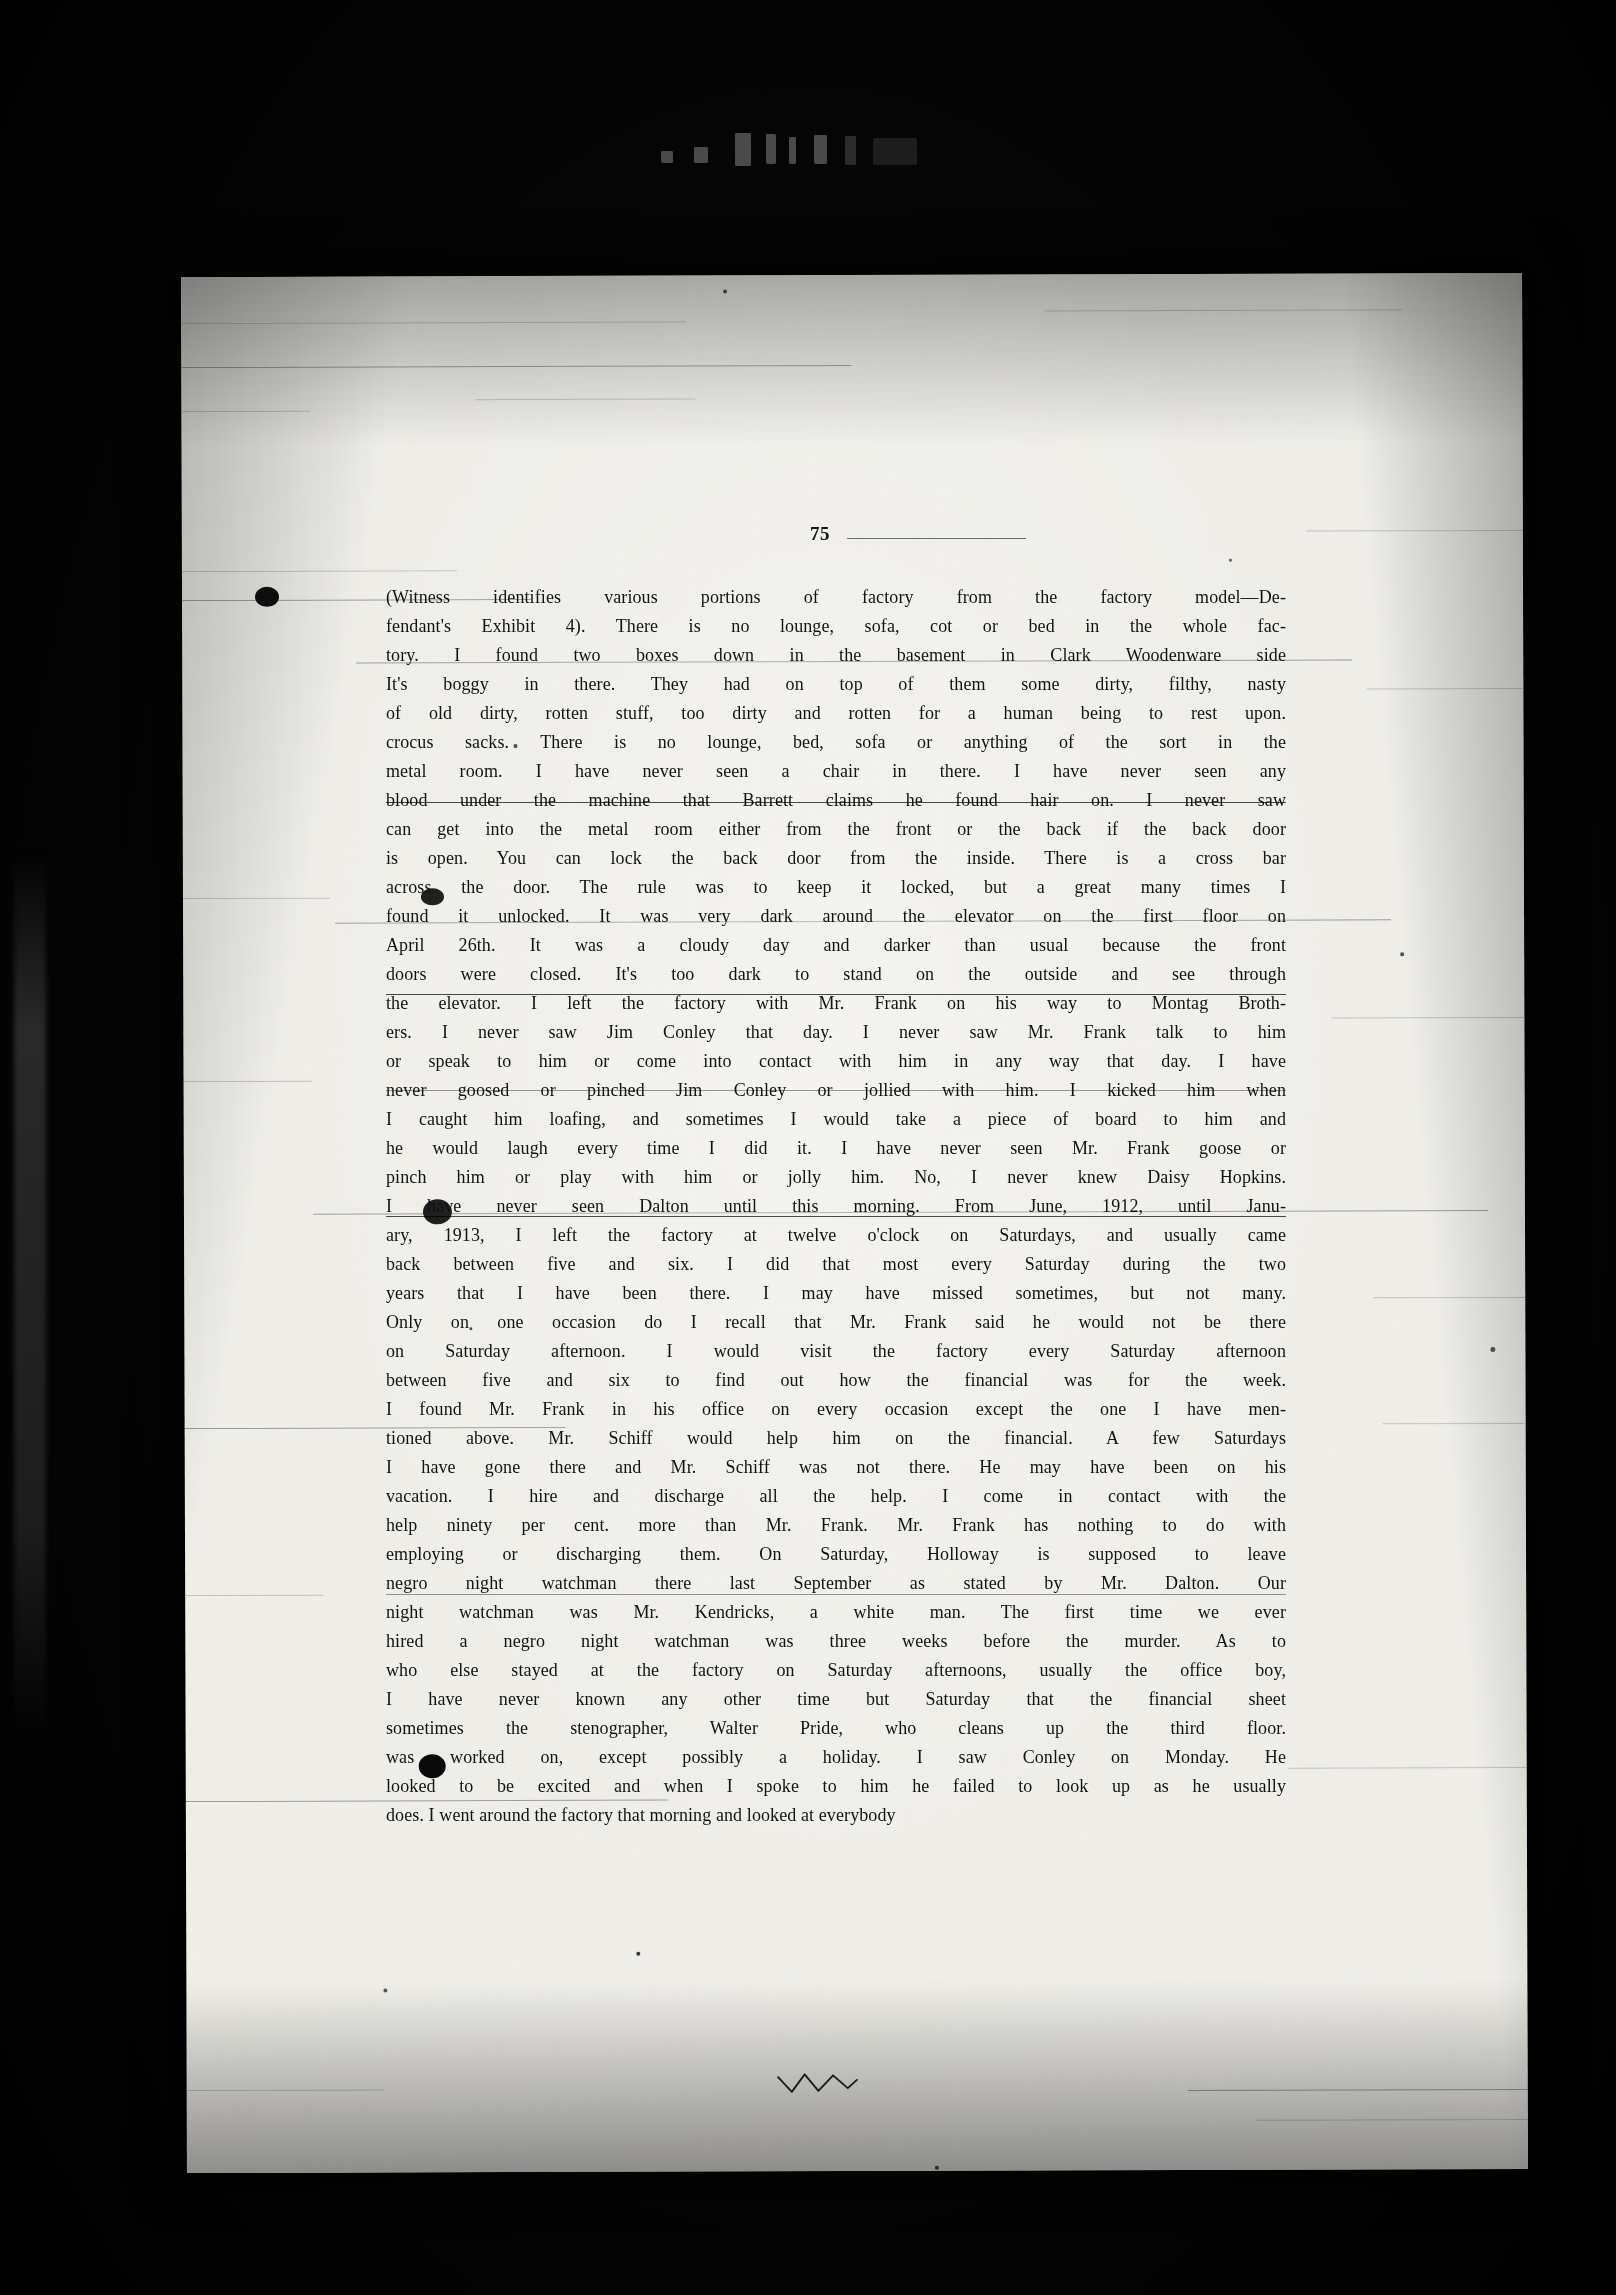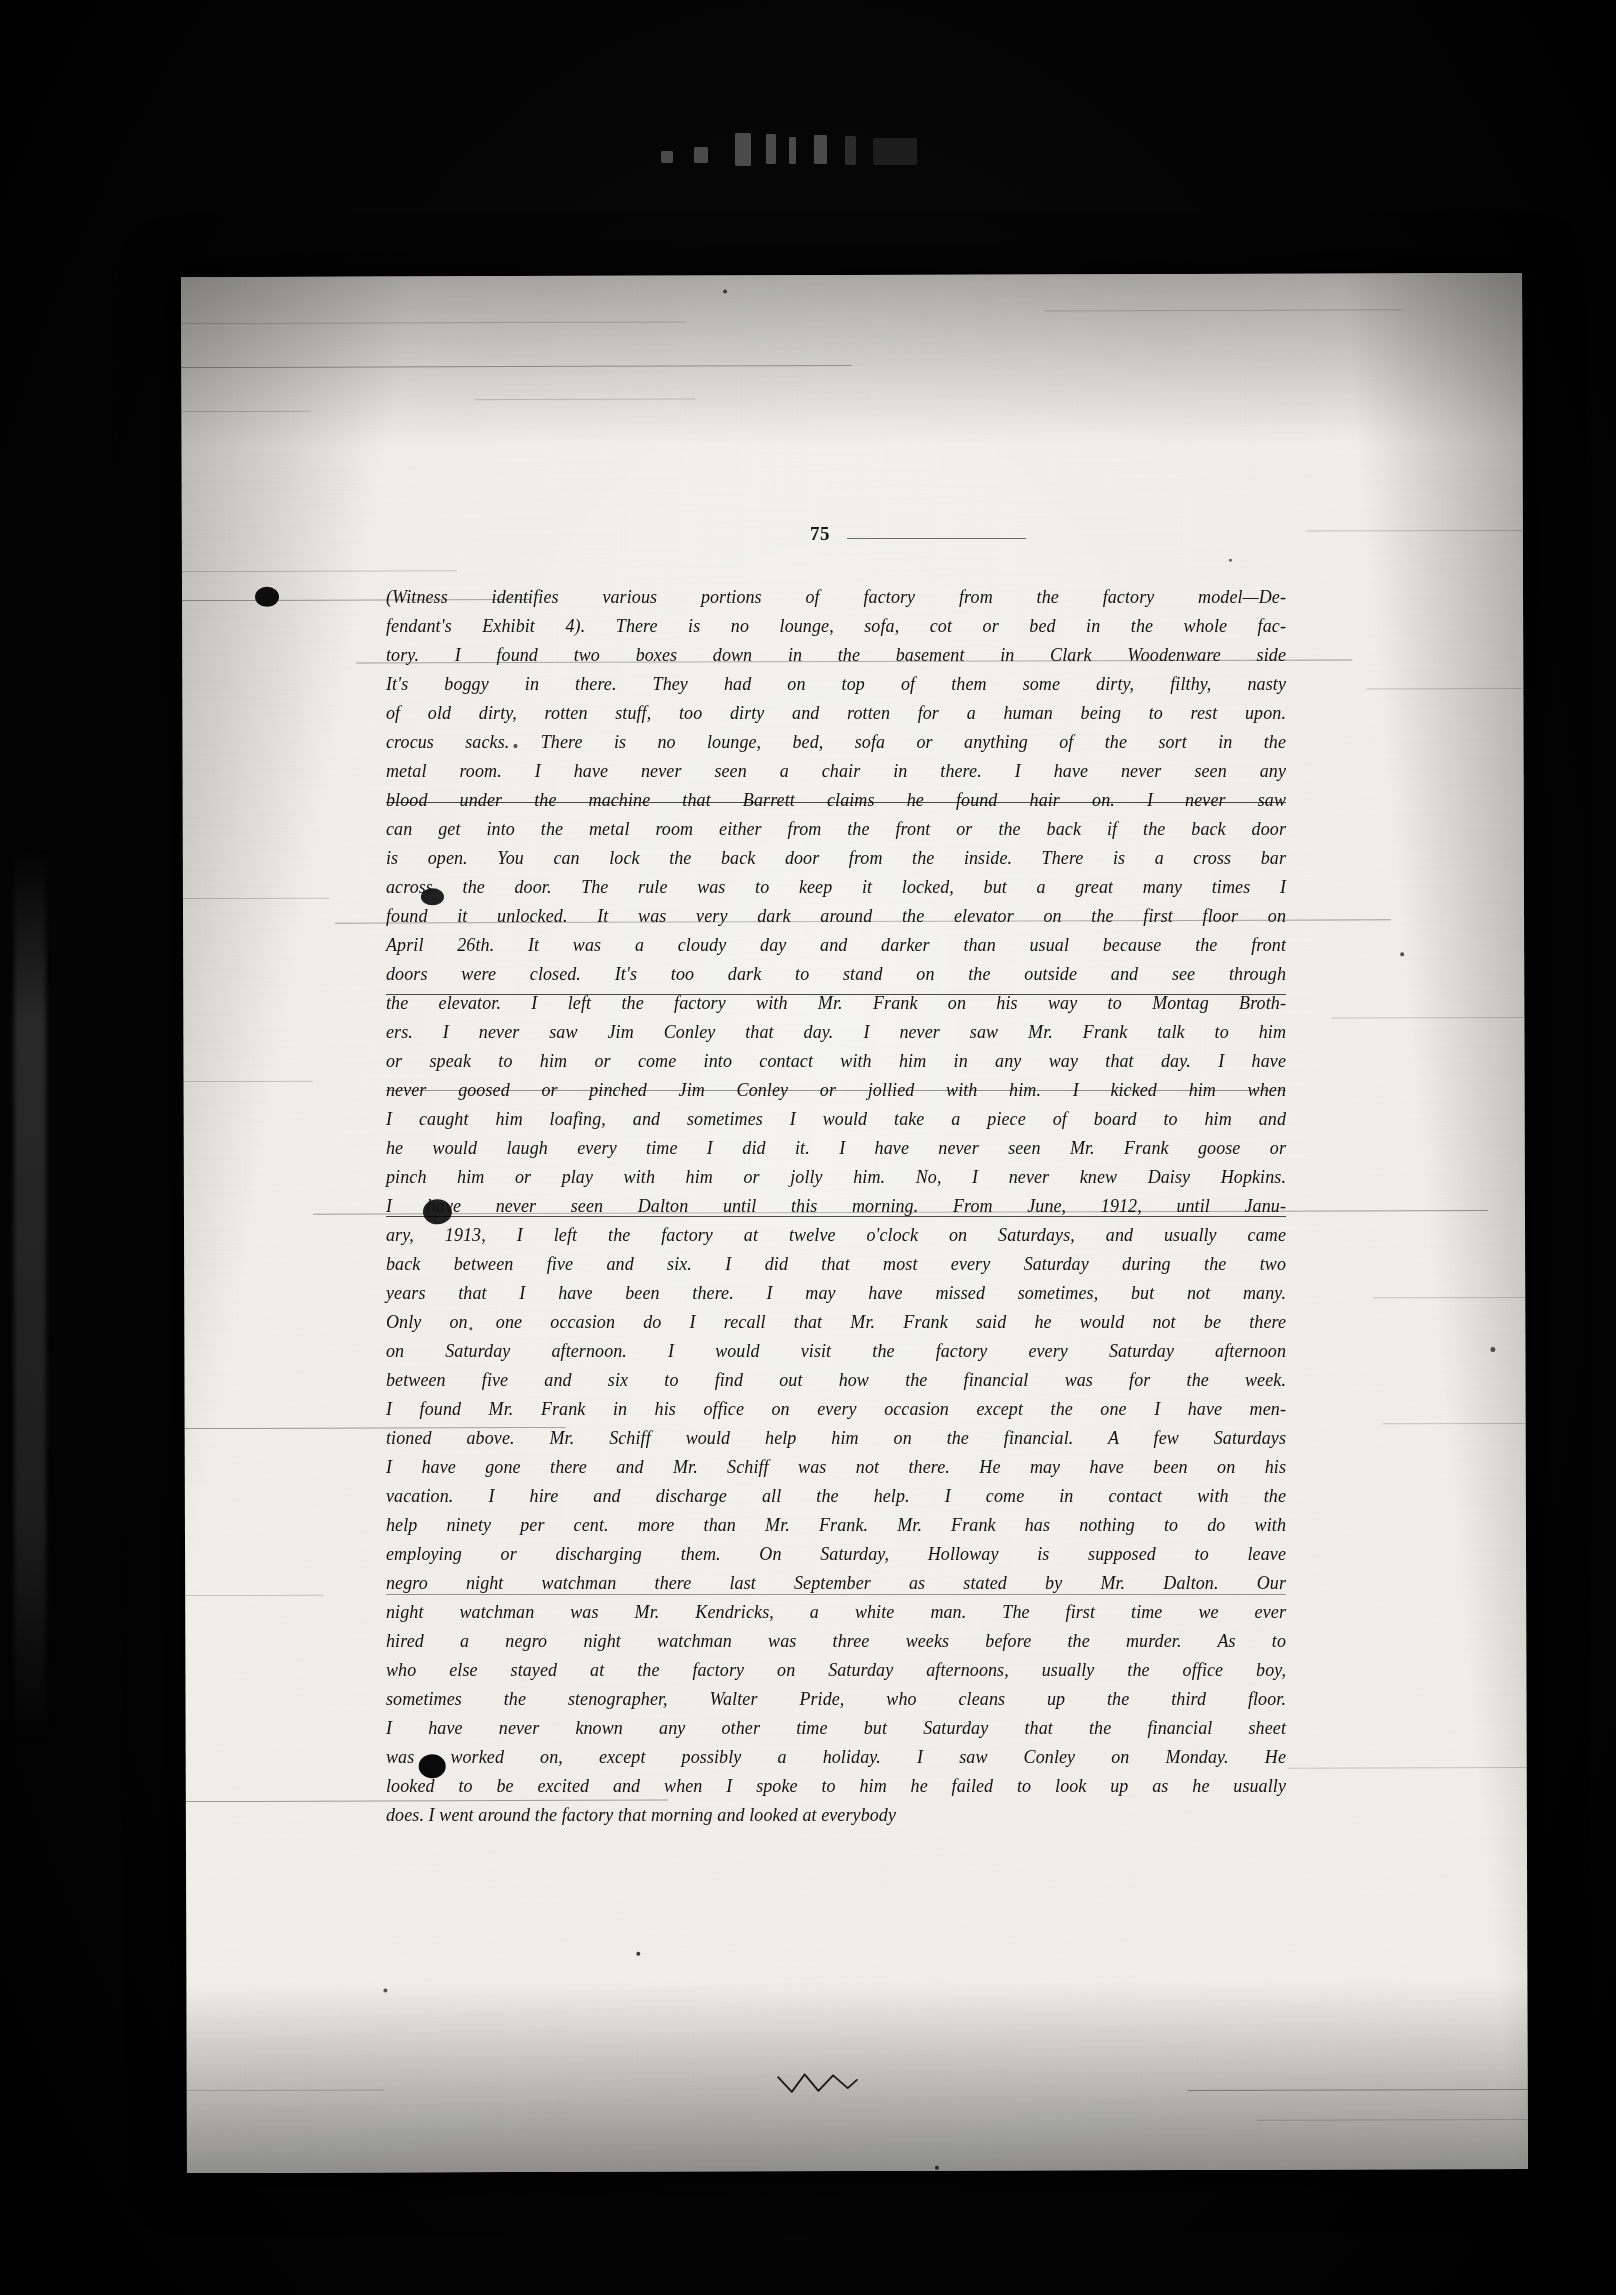--- a/index.html
+++ b/index.html
@@ -107,21 +107,20 @@
     font-family: "Liberation Serif", serif;
     letter-spacing: 0.1px;
   }
   .body-block p {
     margin: 0;
     text-indent: 0;
   }
   .line {
     display: block;
     white-space: nowrap;
-    font-style: italic;
   }
   .line.just {
     text-align: justify;
     text-align-last: justify;
     white-space: normal;
   }
 
   
   .strike-line {
     position: absolute;
@@ -275,22 +274,22 @@
       <span class="line just">I found Mr. Frank in his office on every occasion except the one I have men-</span>
       <span class="line just">tioned above.  Mr. Schiff would help him on the financial.  A few Saturdays</span>
       <span class="line just">I have gone there and Mr. Schiff was not there.  He may have been on his</span>
       <span class="line just">vacation.  I hire and discharge all the help.  I come in contact with the</span>
       <span class="line just">help ninety per cent. more than Mr. Frank.  Mr. Frank has nothing to do with</span>
       <span class="line just">employing or discharging them.  On Saturday, Holloway is supposed to leave</span>
       <span class="line just">negro night watchman there last September as stated by Mr. Dalton.  Our</span>
       <span class="line just">night watchman was Mr. Kendricks, a white man.  The first time we ever</span>
       <span class="line just">hired a negro night watchman was three weeks before the murder.  As to</span>
       <span class="line just">who else stayed at the factory on Saturday afternoons, usually the office boy,</span>
+      <span class="line just">I have never known any other time but Saturday that the financial sheet</span>
       <span class="line just">sometimes the stenographer, Walter Pride, who cleans up the third floor.</span>
-      <span class="line just">I have never known any other time but Saturday that the financial sheet</span>
       <span class="line just">was worked on, except possibly a holiday.  I saw Conley on Monday.  He</span>
       <span class="line just">looked to be excited and when I spoke to him he failed to look up as he usually</span>
       <span class="line">does.  I went around the factory that morning and looked at everybody</span>
     </p>
 </div>
 
 <div class="strike-line" style="left:386px;  top:802px; width:900px;"></div>
 <div class="strike-line" style="left:386px;  top:994px; width:900px;"></div>
 <div class="strike-line" style="left:386px;  top:1090px; width:900px; opacity:0.55;"></div>
 <div class="strike-line" style="left:386px;  top:1216px; width:900px;"></div>

